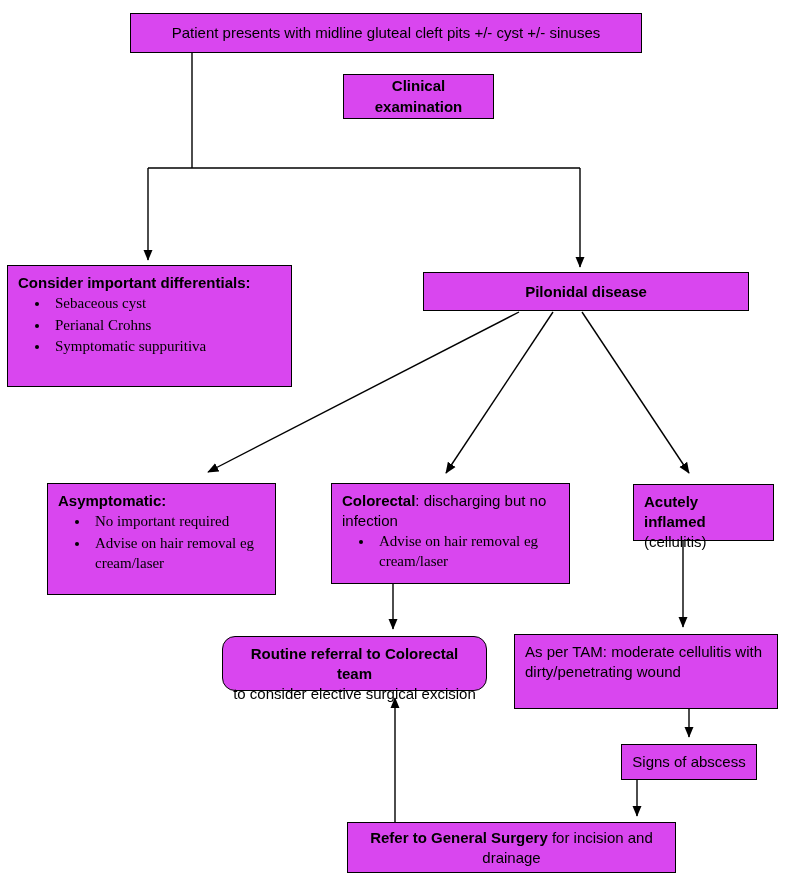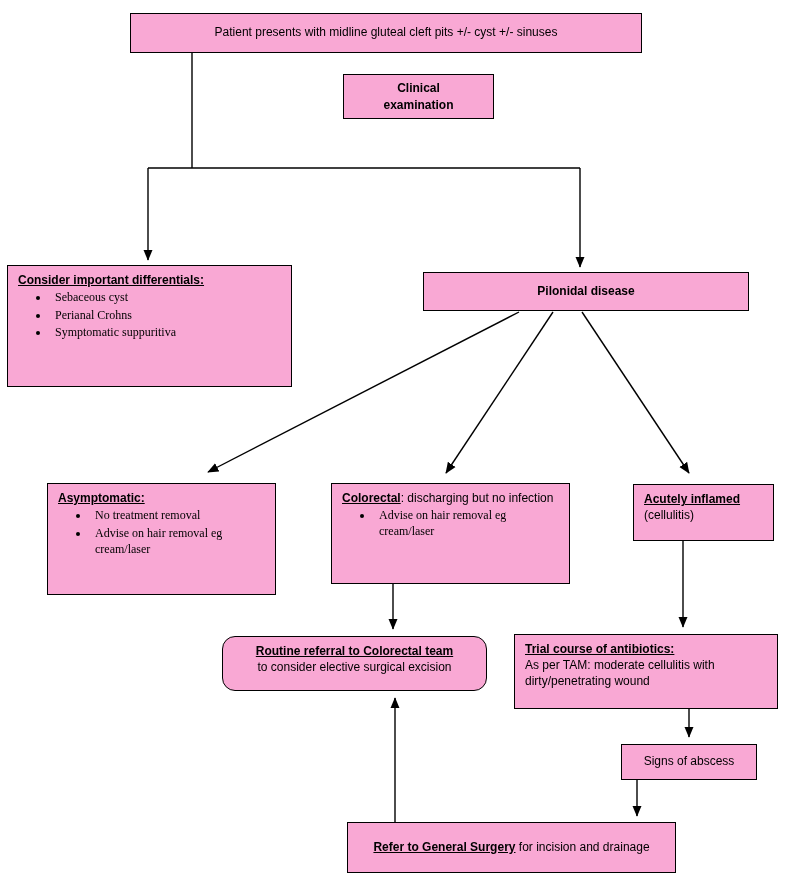--- a/index.html
+++ b/index.html
@@ -22,43 +22,42 @@
     left: 0;
     top: 0;
     width: 785px;
     height: 882px;
     pointer-events: none;
   }
   .node {
     position: absolute;
     box-sizing: border-box;
     border: 1.4px solid #000000;
-    background: #f9a8d4;
-    font-size: 12px;
+    background: #d946ef;
+    font-size: 15px;
     line-height: 1.32;
     color: #000000;
     padding: 7px 10px;
     z-index: 2;
   }
   .node.center {
     text-align: center;
     display: flex;
     align-items: center;
     justify-content: center;
   }
   .node.center-bold {
     text-align: center;
     font-weight: bold;
     display: flex;
     align-items: center;
     justify-content: center;
   }
   .node .title {
     font-weight: bold;
-    text-decoration: underline;
   }
   .node .plain {
     font-weight: normal;
   }
   ul.bullets {
     margin: 1px 0 0 0;
     padding-left: 32px;
     list-style-type: disc;
     font-family: Liberation Serif, serif;
   }
@@ -140,21 +139,21 @@
     </ul>
   </div>
 
   <div class="node center-bold" id="node-pilonidal">
     <span>Pilonidal disease</span>
   </div>
 
   <div class="node" id="node-asymptomatic">
     <div class="title">Asymptomatic:</div>
     <ul class="bullets">
-      <li>No treatment removal</li>
+      <li>No important required</li>
       <li>Advise on hair removal eg cream/laser</li>
     </ul>
   </div>
 
   <div class="node" id="node-symptomatic">
     <div><span class="title">Colorectal</span><span class="plain">: discharging but no infection</span></div>
     <ul class="bullets">
       <li>Advise on hair removal eg cream/laser</li>
     </ul>
   </div>
@@ -163,21 +162,20 @@
     <div class="title">Acutely inflamed</div>
     <div class="plain">(cellulitis)</div>
   </div>
 
   <div class="node" id="node-routine">
     <div class="title">Routine referral to Colorectal team</div>
     <div class="plain">to consider elective surgical excision</div>
   </div>
 
   <div class="node" id="node-antibiotics">
-    <div class="title">Trial course of antibiotics:</div>
     <div class="plain">As per TAM: moderate cellulitis with</div>
     <div class="plain">dirty/penetrating wound</div>
   </div>
 
   <div class="node center" id="node-abscess">
     <span class="plain">Signs of abscess</span>
   </div>
 
   <div class="node center" id="node-refer">
     <span><span class="title">Refer to General Surgery</span><span class="plain"> for incision and drainage</span></span>

